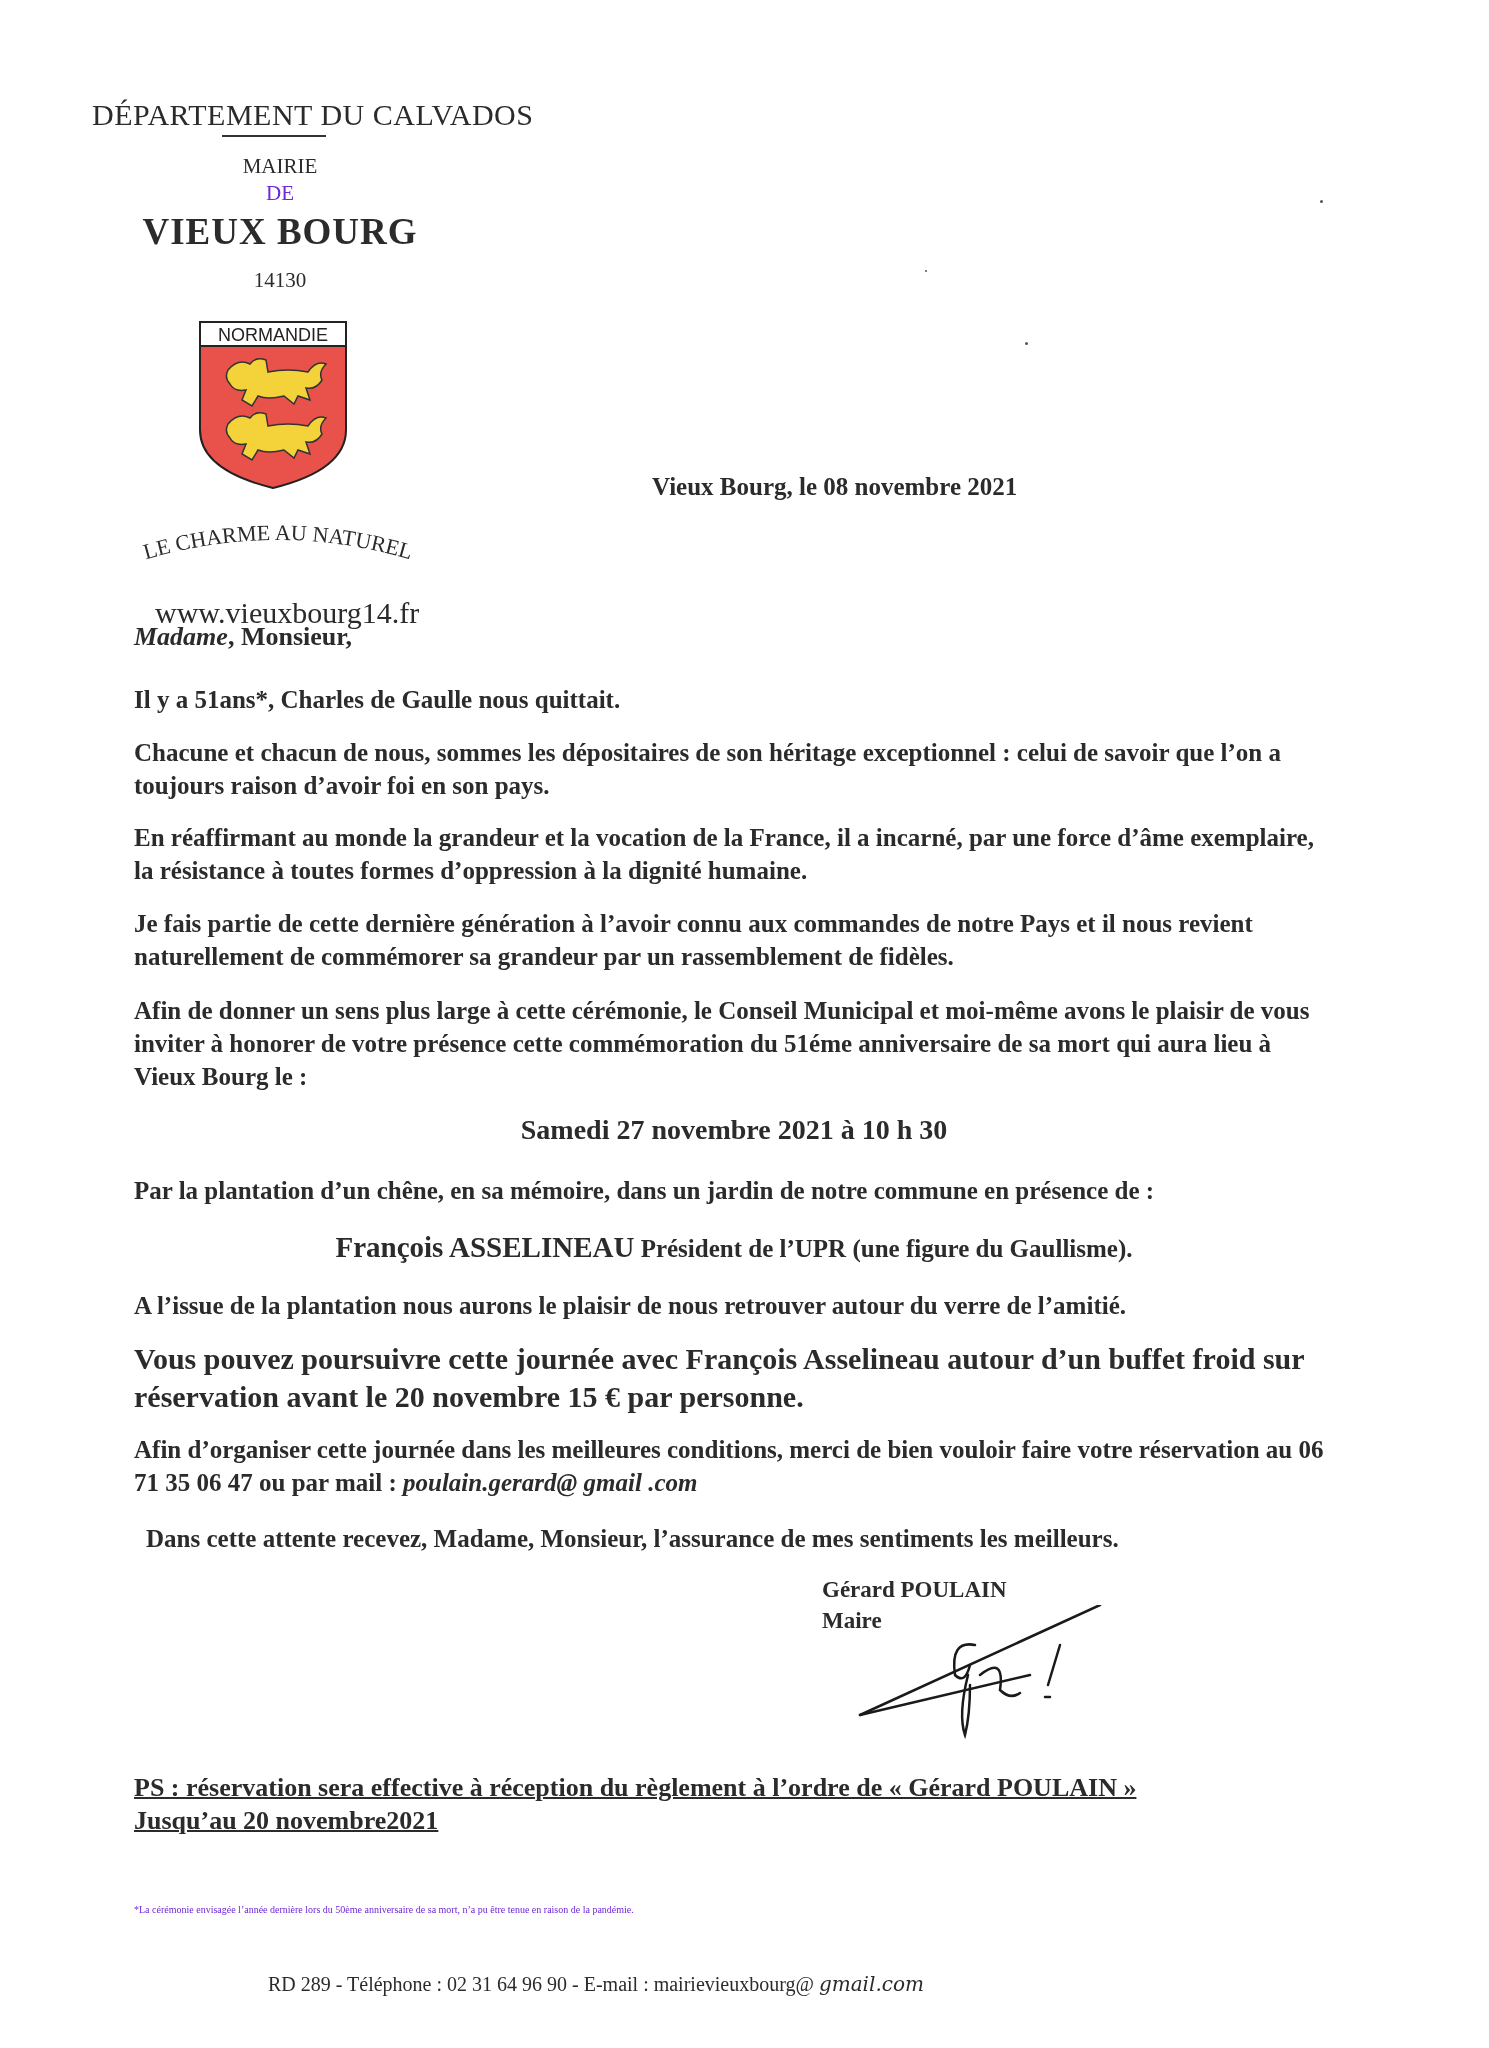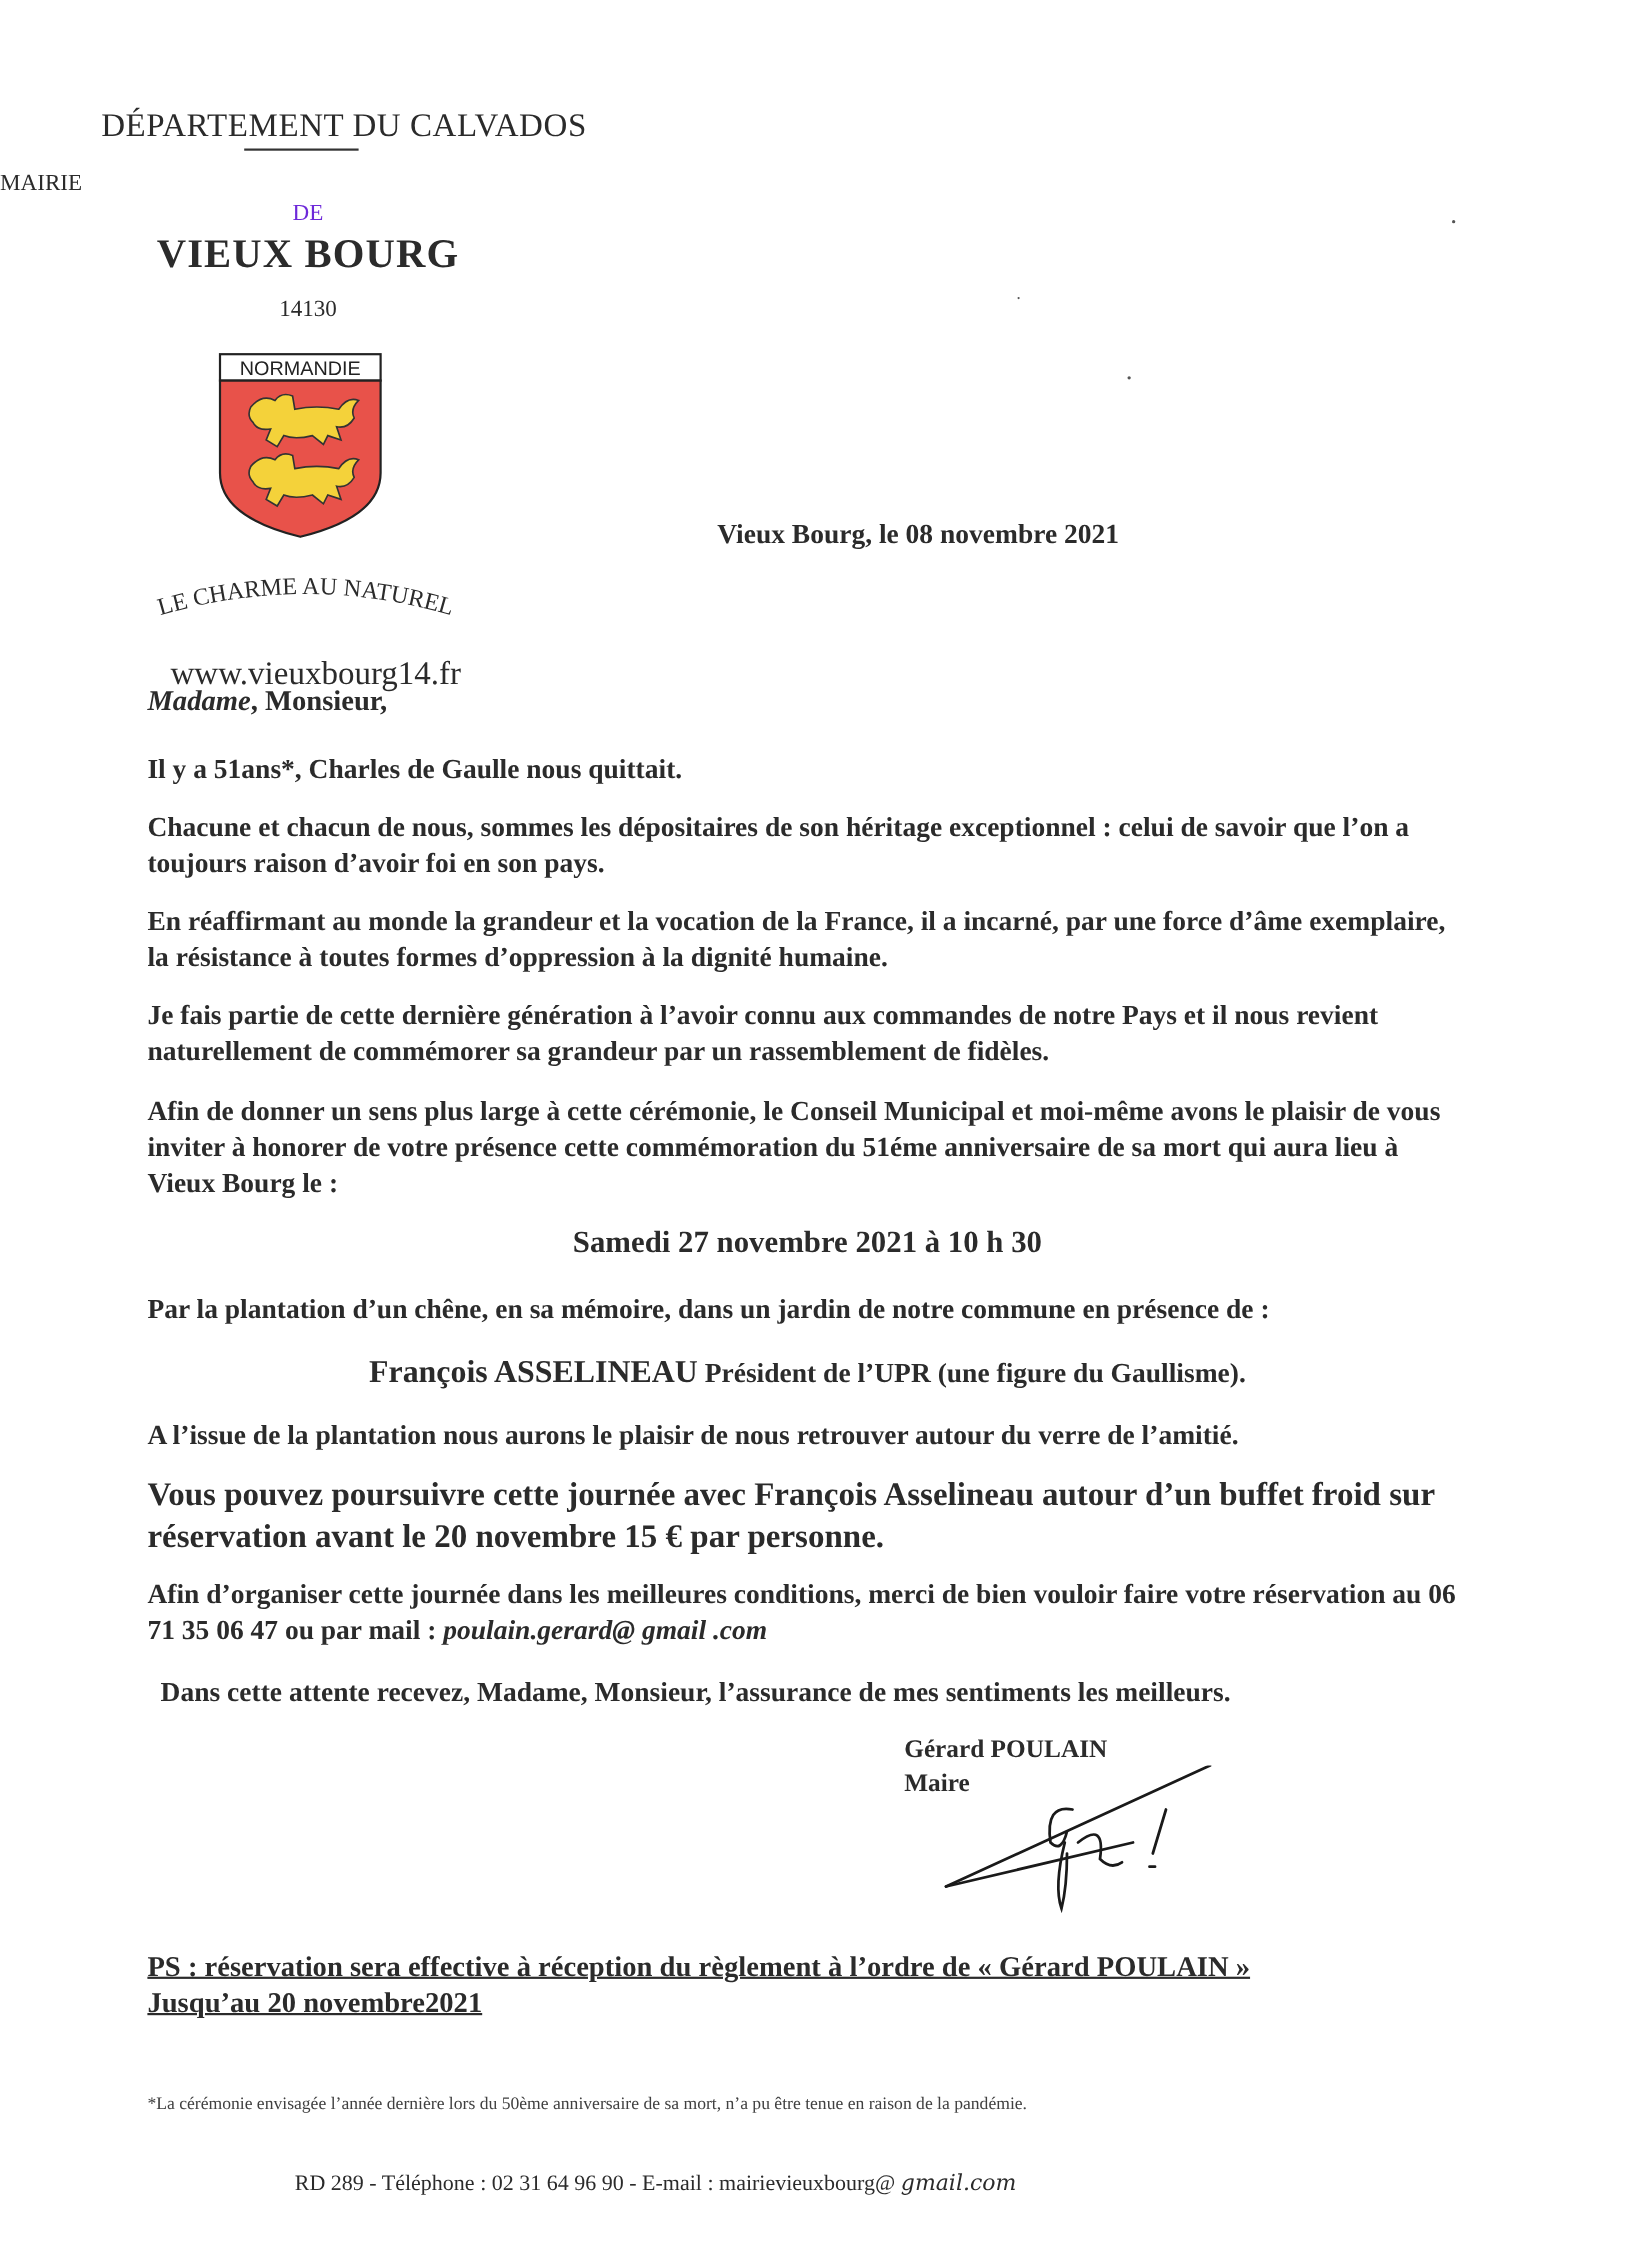--- a/index.html
+++ b/index.html
@@ -3,21 +3,21 @@
 <meta charset="utf-8">
 <style>
   html, body { margin: 0; padding: 0; background: #ffffff; }
   body {
     width: 1489px; height: 2048px; position: relative; overflow: hidden;
     font-family: "Liberation Serif", "DejaVu Serif", serif; color: #2a2a2a;
   }
   .abs { position: absolute; }
   .hdr-dept { left: 92px; top: 98px; font-size: 30px; letter-spacing: 0.5px; color: #2b2b2b; }
   .hdr-rule { left: 222px; top: 135px; width: 104px; height: 2px; background: #333; }
-  .hdr-mairie { left: 0; width: 560px; top: 154px; font-size: 21px; color:#2b2b2b; }
+  .hdr-mairie { left: 0; width: 560px; top: 154px; text-align: center; font-size: 21px; color:#2b2b2b; }
   .hdr-de { left: 0; width: 560px; top: 181px; text-align: center; font-size: 21px; color:#6d28d9; }
   .hdr-town { left: 0; width: 560px; top: 210px; text-align: center; font-size: 37px; font-weight: bold; letter-spacing: 1px; color:#2b2b2b; }
   .hdr-zip { left: 0; width: 560px; top: 268px; text-align: center; font-size: 21px; color:#2b2b2b; }
   .crest { left: 198px; top: 320px; width: 150px; height: 170px; }
   .motto { left: 118px; top: 520px; width: 320px; height: 60px; }
   .website { left: 155px; top: 596px; font-size: 30px; color:#2b2b2b;text-align:center; }
   .date { left: 652px; top: 473px; font-size: 25px; font-weight: bold; color:#2b2b2b; }
   .greeting { left: 134px; top: 622px; font-size: 26px; font-weight: bold; color:#2b2b2b; }
   .greeting i { font-style: italic; }
   .body-text {
@@ -37,21 +37,21 @@
   .p9 { top: 1289px; }
   .p10 { top: 1340px; font-size: 30px; line-height: 38px; }
   .p11 { top: 1433px; }
   .p11 i { font-style: italic; text-align: center; }
   .p12 { top: 1522px; margin-left: 12px; }
   .sig-name { left: 822px; top: 1577px; font-size: 23px; font-weight: bold; color:#2b2b2b; }
   .sig-title { left: 822px; top: 1608px; font-size: 23px; font-weight: bold; color:#2b2b2b; }
   .signature { left: 840px; top: 1605px; width: 300px; height: 140px; }
   .ps { left: 134px; top: 1771px; font-size: 26px; font-weight: bold; line-height: 33px; color:#2b2b2b; }
   .ps span { text-decoration: underline; text-decoration-thickness: 2px; }
-  .footnote { left: 134px; top: 1904px; font-size: 16px; color:#404040;text-align:right; }
+  .footnote { left: 134px; top: 1904px; font-size: 10px; color:#6d28d9;text-align:right; }
   .footer { left: 268px; top: 1972px; font-size: 20px; color:#2b2b2b; }
   .footer .hand { font-family: "DejaVu Serif", serif; font-style: italic; }
   .speck { position: absolute; width: 3px; height: 3px; background: #555; border-radius: 50%; }
 </style>
 </head>
 <body>
 
 <div class="abs hdr-dept">DÉPARTEMENT DU CALVADOS</div>
 <div class="abs hdr-rule"></div>
 <div class="abs hdr-mairie">MAIRIE</div>

